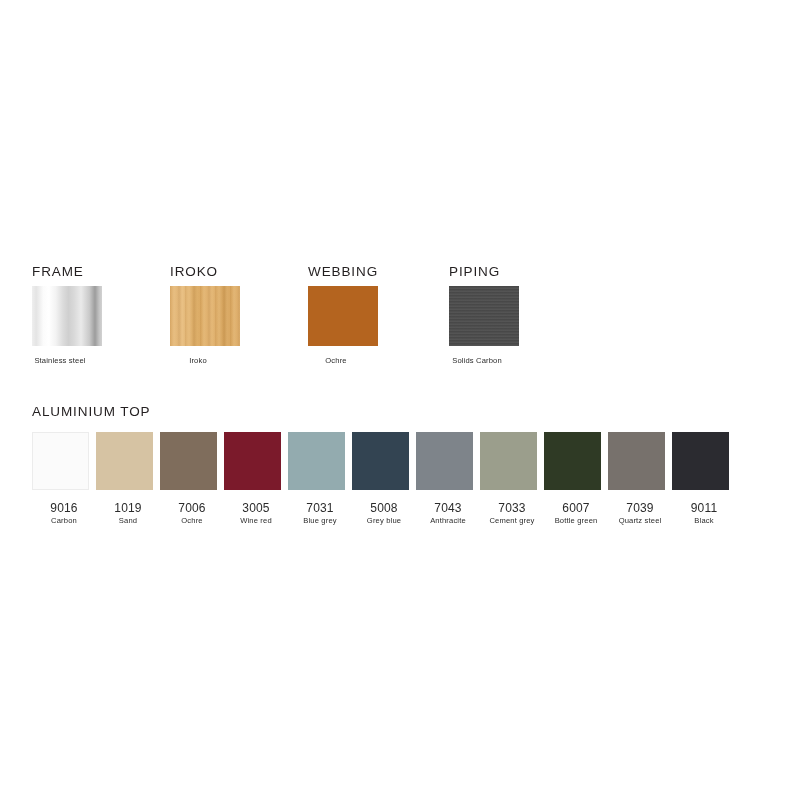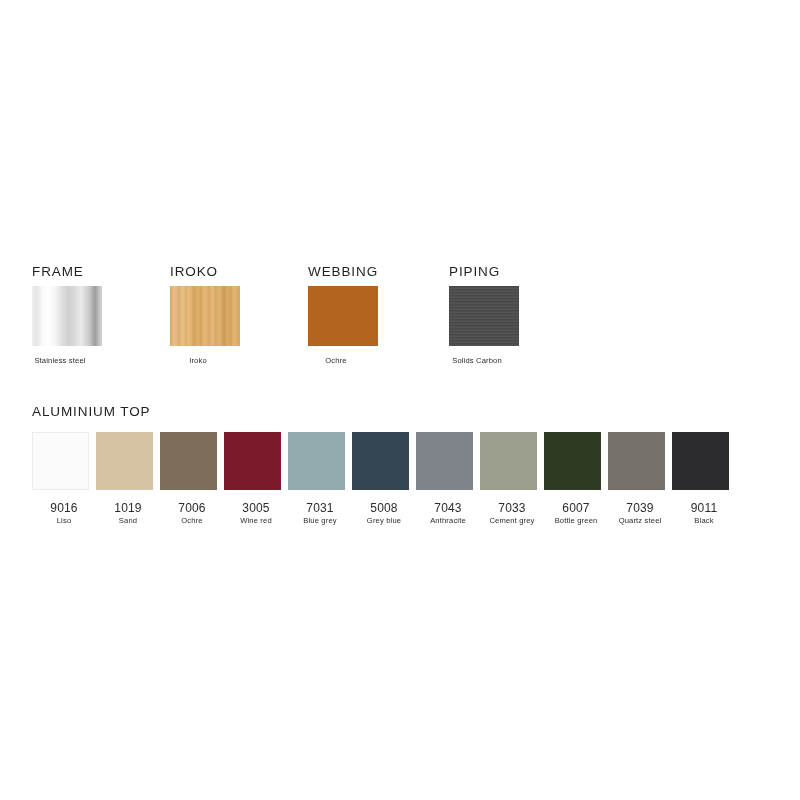--- a/index.html
+++ b/index.html
@@ -214,21 +214,21 @@
         </div>
       </div>
     </div>
 
   <div class="alu-section">
     <div class="section-title">ALUMINIUM TOP</div>
     <div class="alu-grid">
         <div class="alu-item">
           <div class="alu-swatch has-border" style="background: rgb(251, 251, 251);"></div>
           <div class="alu-code">9016</div>
-          <div class="alu-name">Liso</div>
+          <div class="alu-name">Carbon</div>
         </div>
         <div class="alu-item">
           <div class="alu-swatch" style="background: rgb(214, 195, 163);"></div>
           <div class="alu-code">1019</div>
           <div class="alu-name">Sand</div>
         </div>
         <div class="alu-item">
           <div class="alu-swatch" style="background: rgb(127, 109, 92);"></div>
           <div class="alu-code">7006</div>
           <div class="alu-name">Ochre</div>

